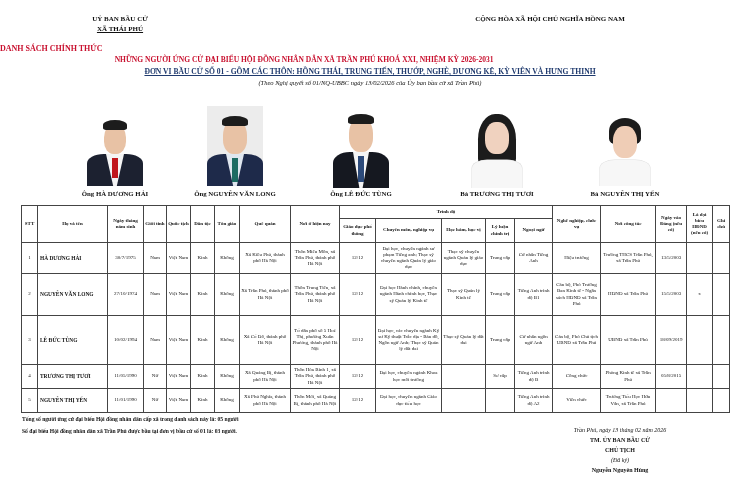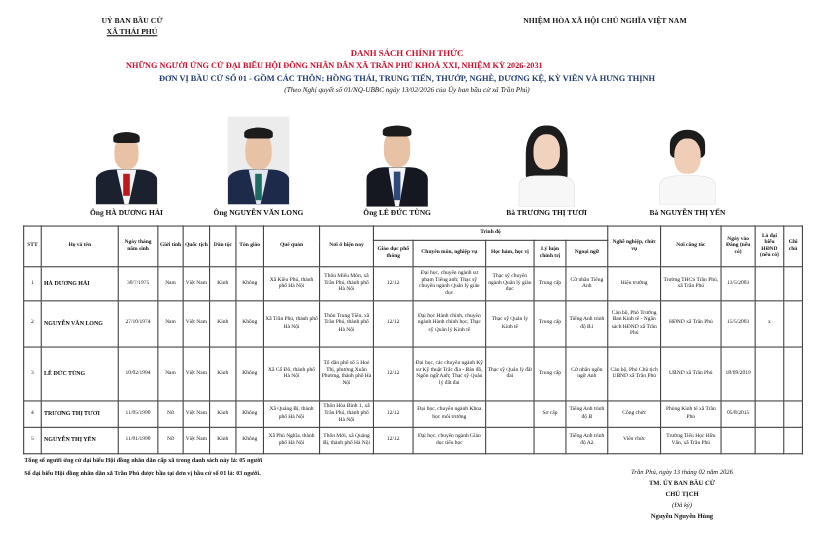--- a/index.html
+++ b/index.html
@@ -6,23 +6,23 @@
   body {
     width:740px; height:487px; background:#ffffff; position:relative; overflow:hidden;
     font-family:"Liberation Serif","DejaVu Serif",serif; color:#111;
   }
   .abs { position:absolute; }
   .bold { font-weight:bold; }
   .hdr-left { left:60px; top:14px; width:120px; text-align:center; font-size:7px; font-weight:bold; line-height:10px; }
   .hdr-left .u { text-decoration:underline; }
   .hdr-right { left:430px; top:14px; width:240px; text-align:center; font-size:7px; font-weight:bold; line-height:10px; }
   .hdr-right .u { text-decoration:underline; }
-  .title1 { left:0; width:740px; top:44px; text-align:center; color:#c8102e; font-weight:bold; font-size:8px; }
+  .title1 { left:0; width:740px; top:44px; text-align:left; color:#c8102e; font-weight:bold; font-size:8px; }
   .title2 { left:0; width:608px; top:55px; text-align:center; color:#c8102e; font-weight:bold; font-size:7.5px; }
-  .title3 { left:0; width:740px; top:67px; text-align:center; color:#1f3a6e; font-weight:bold; font-size:7.6px; }
+  .title3 { left:0; width:740px; top:67px; text-align:center; color:#1f3a6e; font-weight:bold; font-size:7.6px;text-decoration:underline; }
   .title4 { left:0; width:740px; top:79px; text-align:center; font-style:italic; font-size:6.5px; }
 
   .photo { position:absolute; overflow:hidden; background:#f2f2f2; }
   .photo .face { position:absolute; border-radius:45% 45% 42% 42%; background:#e8c2a5; }
   .photo .hair { position:absolute; background:#1c1c1c; border-radius:50% 50% 20% 20%; }
   .photo .suit { position:absolute; background:#1c2130; border-radius:30% 30% 0 0; }
   .photo .shirt { position:absolute; background:#f4f4f4; }
   .photo .tie { position:absolute; }
   .cap { position:absolute; font-size:6.8px; font-weight:bold; text-align:center; white-space:nowrap; }
 
@@ -38,21 +38,21 @@
   .sign .it { font-style:italic; }
 </style>
 </head>
 <body>
 
 <div class="abs hdr-left">
   <div>UỶ BAN BẦU CỬ</div>
   <div class="u">XÃ THÁI PHÚ</div>
 </div>
 <div class="abs hdr-right">
-  <div>NHIỆM HÒA XÃ HỘI CHỦ NGHĨA VIỆT NAM</div>
+  <div>CỘNG HÒA XÃ HỘI CHỦ NGHĨA HỒNG NAM</div>
 </div>
 
 <div class="abs title1">DANH SÁCH CHÍNH THỨC</div>
 <div class="abs title2">NHỮNG NGƯỜI ỨNG CỬ ĐẠI BIỂU HỘI ĐỒNG NHÂN DÂN XÃ TRẦN PHÚ KHOÁ XXI, NHIỆM KỲ 2026-2031</div>
 <div class="abs title3">ĐƠN VỊ BẦU CỬ SỐ 01 - GỒM CÁC THÔN: HỒNG THÁI, TRUNG TIẾN, THƯỚP, NGHÈ, DƯƠNG KỆ, KỲ VIÊN VÀ HƯNG THỊNH</div>
 <div class="abs title4">(Theo Nghị quyết số 01/NQ-UBBC ngày 13/02/2026 của Ủy ban bầu cử xã Trần Phú)</div>
 
 <div class="photo" style="left:87px;top:114px;width:56px;height:72px;background:#fff;">
   <div class="suit" style="left:0;top:40px;width:56px;height:32px;"></div>
   <div class="shirt" style="left:19px;top:40px;width:18px;height:32px;clip-path:polygon(0 0,100% 0,60% 100%,40% 100%);"></div>

